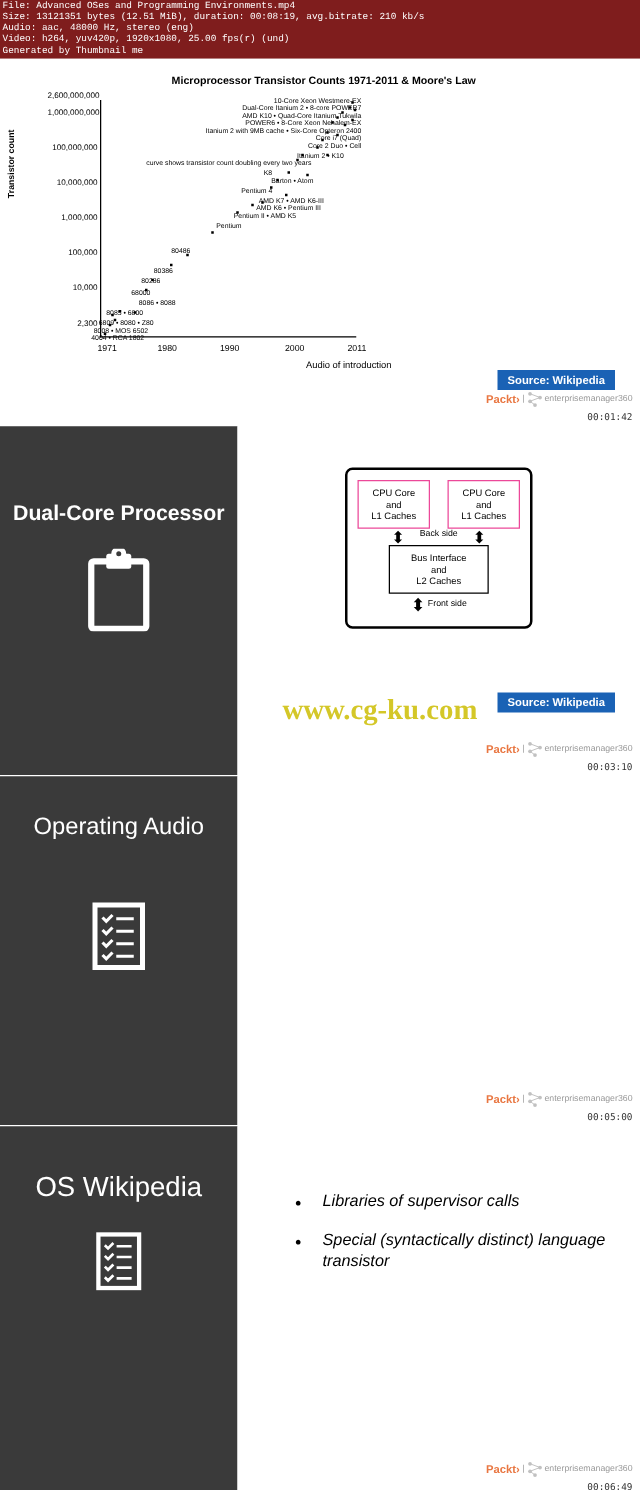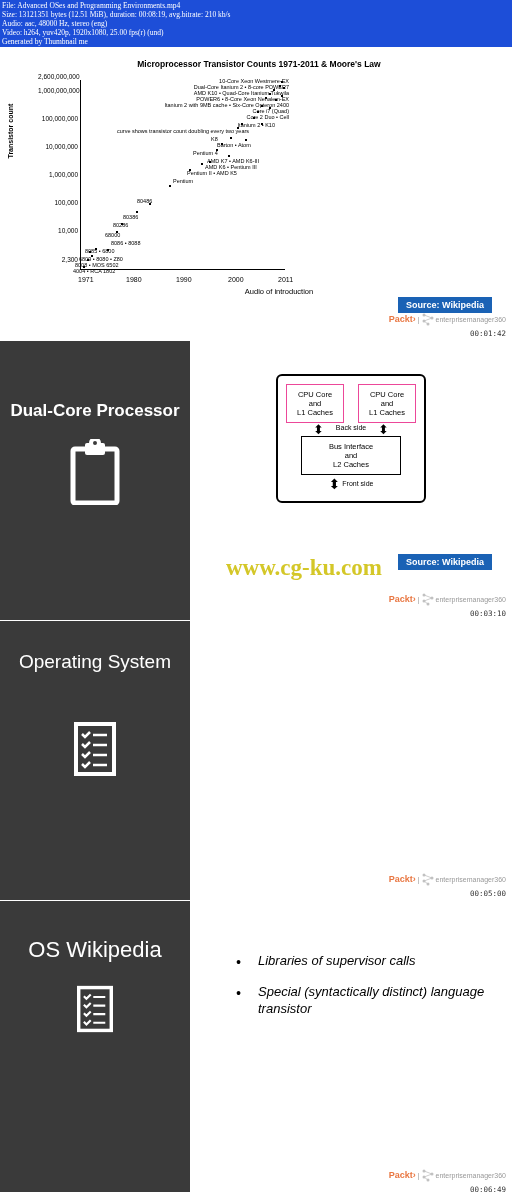--- a/index.html
+++ b/index.html
@@ -1,18 +1,18 @@
 <!DOCTYPE html>
 <html><head>
 <meta charset="utf-8">
 <style>
   * { box-sizing: border-box; margin: 0; padding: 0; }
   body { font-family: -apple-system, "Segoe UI", Helvetica, Arial, sans-serif; width: 512px; background: #fff; }
 
-  .media-info { background: #1d4ed8; color: #fff; font-family: Liberation Serif, serif; font-size: 7.5px; line-height: 1.2; padding: 1px 2px; white-space: pre; }
+  .media-info { background: #7f1d1d; color: #fff; font-family: Liberation Mono, monospace; font-size: 7.5px; line-height: 1.2; padding: 1px 2px; white-space: pre; }
 
   .slide { display: flex; position: relative; height: 288px; border-bottom: 1px solid #fff; }
   .sidebar { width: 190px; background: #3a3a3a; color: #fff; display: flex; flex-direction: column; align-items: center; text-align: center; padding-top: 40px; }
   .sidebar.s1 { padding-top: 50px; }
   .sidebar h2 { font-weight: 300; font-size: 26px; }
   .sidebar.s2 h2 { font-size: 17px; font-weight: 700; }
   .sidebar.s3 h2 { font-size: 19px; font-weight: 400; }
   .sidebar.s4 h2 { font-size: 22px; font-weight: 300; }
   .sidebar .icon-wrap { margin-top: 18px; }
   .main { flex: 1; background: #fff; padding: 8px 10px 10px 10px; position: relative; }
@@ -40,21 +40,21 @@
   .chart-plot .plotbox { position: absolute; left: 64px; top: 5px; width: 205px; height: 190px; border-left: 1px solid #000; border-bottom: 1px solid #000; }
   .chart-plot .pt { position: absolute; width: 2px; height: 2px; background: #000; }
   .chart-plot .annot { position: absolute; font-size: 5.5px; line-height: 1.1; }
   .xaxis-label { text-align: center; font-size: 7.5px; margin-top: 12px; margin-left: 40px; }
   .src-row { margin-top: -2px; text-align: right; padding-right: 10px; }
 
   
   .diagram-box { margin: 25px auto 0; width: 150px; border: 2px solid #000; border-radius: 6px; padding: 8px; font-size: 7.5px; text-align: center; }
   .core-row { display: flex; justify-content: space-between; gap: 8px; }
   .core-box { border: 1px solid #ec4899; width: 58px; padding: 5px 2px; line-height: 1.2; }
-  .bus-box { border: 1px solid #000; width: 100px; margin: 0 auto; padding: 5px 2px; line-height: 1.2; }
+  .bus-box { border: 1px solid #000; width: 80px; margin: 0 auto; padding: 5px 2px; line-height: 1.2; }
   .arrow-row { margin: 1px 0; font-size: 11px; display:flex; justify-content:center; gap:2px; }
   .arrow-row span.lbl { font-size: 7px; align-self: center; position: relative; top:-1px;}
   .dbl-arrow-diag { display:flex; justify-content:space-around; font-size:11px; align-items:center; position:relative; height:13px;}
   .dbl-arrow-diag .lbl { position:absolute; font-size:7px; left:50%; top:1px; transform:translateX(-50%);}
   .dbl-arrow-diag .ar { font-size:13px; line-height:11px;}
 
   
   .bullets { padding: 28px 12px 0 24px; font-size: 13px; }
   .bullets.b4 { padding-top: 44px; padding-left: 36px; font-style: italic; }
   .bullets li { list-style: none; position: relative; padding-left: 22px; margin-bottom: 14px; line-height: 1.3; }
@@ -229,21 +229,21 @@
       <span class="gray">| <svg width="14" height="14" viewBox="0 0 14 14">
             <use href="#net-icon"></use>
           </svg> <span>enterprisemanager360</span></span>
     </div>
     <div class="timestamp" style="bottom:2px;">00:03:10</div>
   </div>
 </div>
 
 <div class="slide" style="height:280px;">
   <div class="sidebar s3" style="padding-top:30px;">
-    <h2>Operating System</h2>
+    <h2>Operating Audio</h2>
     <div class="icon-wrap" style="margin-top:48px;">
       <svg class="checklist-svg" viewBox="0 0 44 56">
           <use href="#checklist-icon"></use>
         </svg>
     </div>
   </div>
   <div class="main">
     <div class="footer-brand" style="bottom:14px;">
       <span>Packt›</span>
       <span class="gray">| <svg width="14" height="14" viewBox="0 0 14 14">

